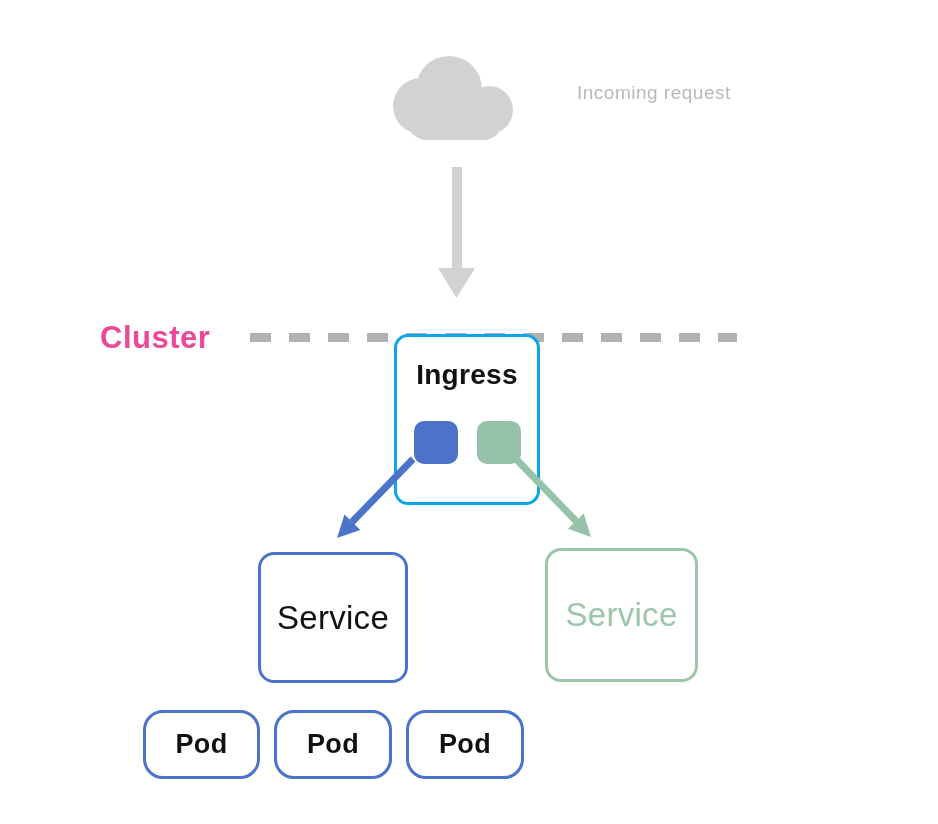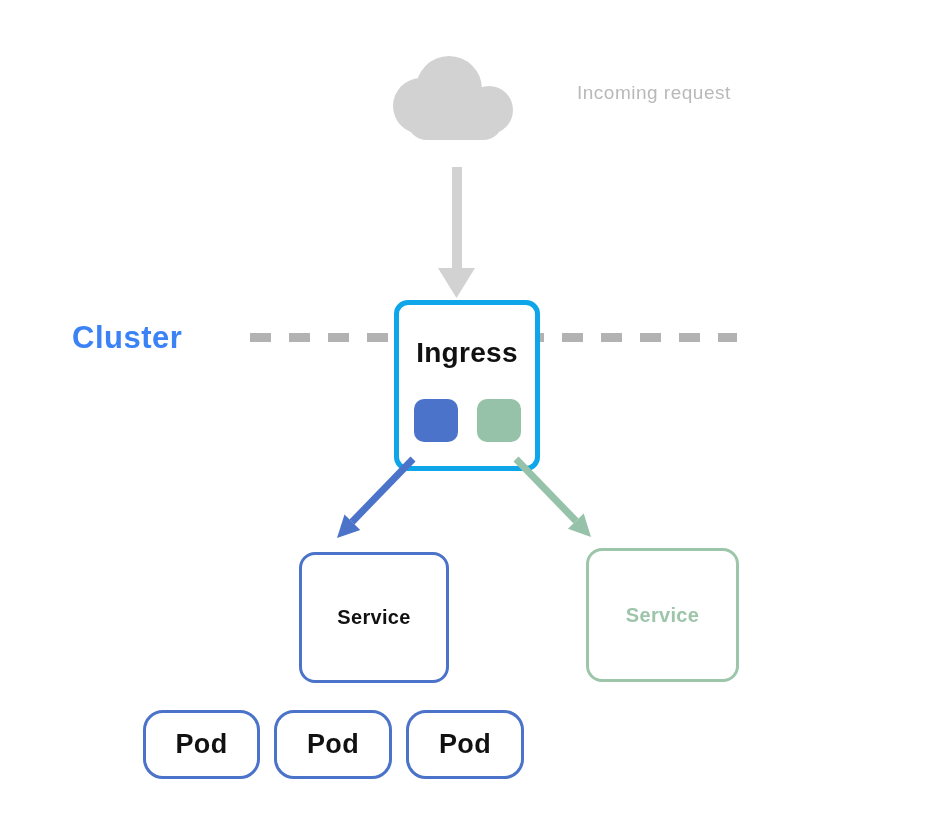--- a/index.html
+++ b/index.html
@@ -31,24 +31,24 @@
 
   
   .arrows-svg {
     left: 0; top: 0; width: 938px; height: 824px;
     pointer-events: none;
     z-index: 3;
   }
 
   
   .cluster-label {
-    left: 72px; top: 320px;
+    left: 100px; top: 320px;
     font-size: 31px;
     font-weight: 700;
-    color: #3b82f6;
+    color: #ec4899;
     letter-spacing: 0.5px;
     z-index: 1;
   }
   .cluster-dash {
     left: 250px; top: 333px; width: 487px; height: 9px;
     background: repeating-linear-gradient(
       90deg,
       #b2b2b2 0px, #b2b2b2 21px,
       transparent 21px, transparent 39px
     );
@@ -58,50 +58,49 @@
   
   .node {
     background: #ffffff;
     box-sizing: border-box;
     display: flex;
     align-items: center;
     justify-content: center;
     z-index: 2;
   }
   .ingress-box {
-    left: 394px; top: 300px; width: 146px; height: 171px;
-    border: 5px solid #0ea5e9;
+    left: 394px; top: 334px; width: 146px; height: 171px;
+    border: 3px solid #0ea5e9;
     border-radius: 14px;
     flex-direction: column;
     justify-content: flex-start;
-    padding-top: 32px;
+    padding-top: 22px;
   }
   .ingress-title {
     font-size: 28px;
     font-weight: 700;
     color: #111111;
     letter-spacing: 0.3px;
   }
   .ingress-squares {
     display: flex;
     gap: 19px;
     margin-top: 30px;
   }
   .sq {
     width: 44px; height: 43px;
     border-radius: 10px;
   }
   .sq-blue { background: #4a73c9; }
   .sq-green { background: #95c2a8; }
 
   .service-box {
-    font-size: 20px;
-    font-weight: 700;
+    font-size: 33px;
+    font-weight: 400;
     letter-spacing: 0.3px;
-    margin-left: 41px;
   }
   .service-blue {
     left: 258px; top: 552px; width: 150px; height: 131px;
     border: 3px solid #4a73c9;
     border-radius: 16px;
     color: #111111;
   }
   .service-green {
     left: 545px; top: 548px; width: 153px; height: 134px;
     border: 3px solid #9cc5a9;

